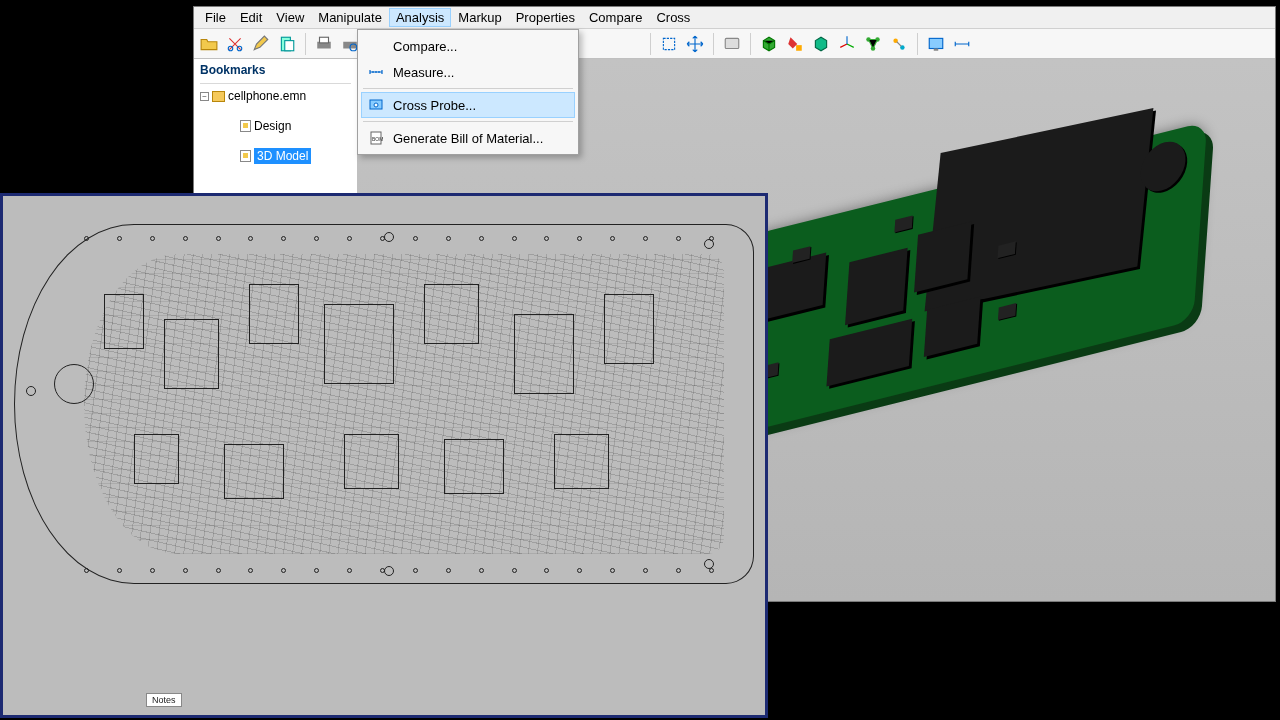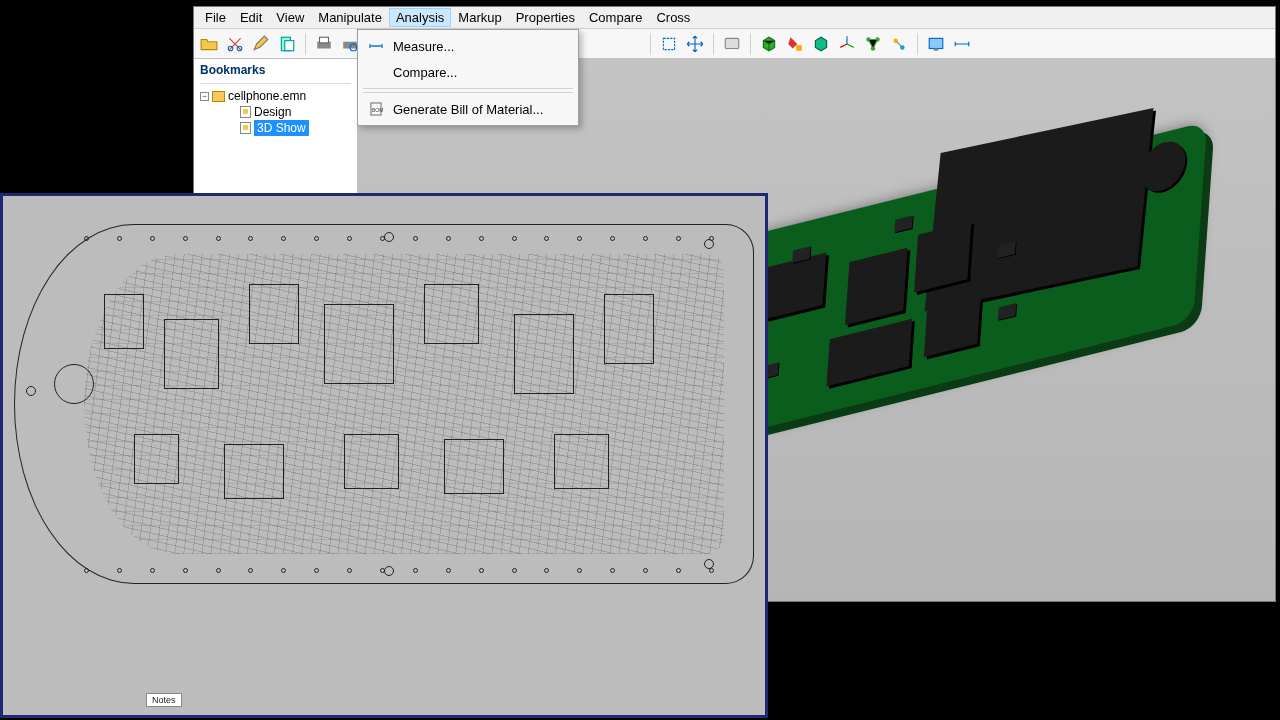--- a/index.html
+++ b/index.html
@@ -68,21 +68,21 @@
   }
   .sidebar-title {
     font-weight: bold;
     color: #003366;
     padding-bottom: 6px;
     border-bottom: 1px solid #d9d9d9;
     margin-bottom: 4px;
   }
   .tree { font-size: 12px; line-height: 16px; }
   .tree-row { display:flex; align-items:center; gap:3px; white-space:nowrap; }
-  .tree-row.indent-2 { padding-left: 40px; }
+  .tree-row.indent-2 { padding-left: 40px; margin-top: 14px; }
   .tree-selected {
     background: #1e90ff; color: #fff; padding: 0 3px;
   }
   .expander {
     width:9px; height:9px; border:1px solid #888; font-size:8px;
     line-height:7px; text-align:center; color:#444; background:#fff;
   }
   .folder-icon { width:13px; height:11px; background:#f5c95b; border:1px solid #b8860b; }
   .doc-icon {
     width:11px; height:12px; border:1px solid #888; background:#fff;
@@ -339,21 +339,21 @@
           <span class="expander">−</span>
           <span class="folder-icon"></span>
           <span>cellphone.emn</span>
         </div>
         <div class="tree-row indent-2">
           <span class="doc-icon"></span>
           <span>Design</span>
         </div>
         <div class="tree-row indent-2">
           <span class="doc-icon"></span>
-          <span class="tree-selected">3D Show</span>
+          <span class="tree-selected">3D Model</span>
         </div>
       </div>
     </div>
 
     <div class="viewport-3d">
       <div class="pcb3d">
         <div class="board">
           <div class="chip big"></div>
           <div class="round"></div>
           <div class="chip c1"></div>
@@ -368,32 +368,41 @@
           <div class="chip sm" style="left:315px; top:130px"></div>
           <div class="chip sm" style="left:60px; top:155px"></div>
           <div class="chip sm" style="left:200px; top:20px"></div>
         </div>
       </div>
     </div>
   </div>
 
   <div class="dropdown">
     <div class="dd-item">
+      <span class="dd-icon"></span>
+      <span>Compare...</span>
+    </div>
+    <div class="dd-item">
       <span class="dd-icon">
           <svg viewBox="0 0 16 16">
             <path stroke="#06c" stroke-width="1.2" d="M2 8h12M2 6v4M14 6v4M5 7v2M8 7v2M11 7v2"></path>
           </svg>
         </span>
       <span>Measure...</span>
     </div>
-    <div class="dd-item">
-      <span class="dd-icon"></span>
-      <span>Compare...</span>
-    </div>
     <div class="dd-sep"></div>
+    <div class="dd-item hover">
+      <span class="dd-icon">
+          <svg viewBox="0 0 16 16">
+            <rect x="2" y="3" width="12" height="9" fill="#8cf" stroke="#06c"></rect>
+            <circle cx="8" cy="8" r="2" fill="#fff" stroke="#06c"></circle>
+          </svg>
+        </span>
+      <span>Cross Probe...</span>
+    </div>
     <div class="dd-sep"></div>
     <div class="dd-item">
       <span class="dd-icon">
           <svg viewBox="0 0 16 16">
             <rect x="3" y="2" width="10" height="12" fill="#fff" stroke="#666"></rect>
             <text x="4" y="11" font-size="5" fill="#333">BOM</text>
           </svg>
         </span>
       <span>Generate Bill of Material...</span>
     </div>

